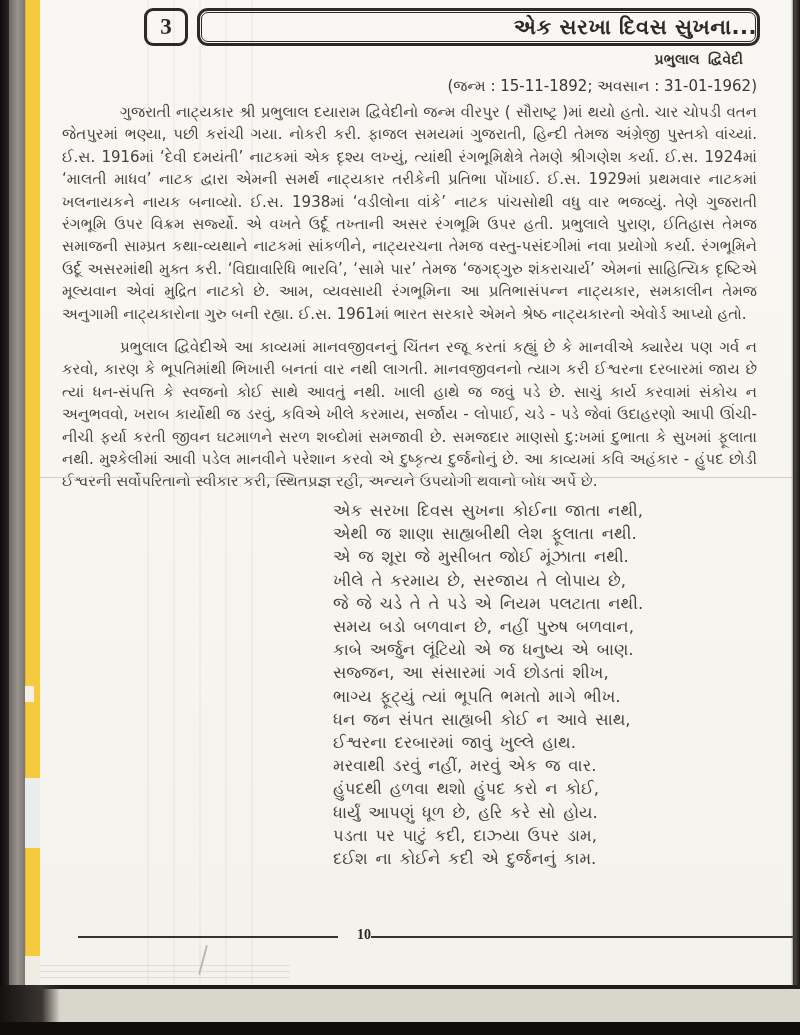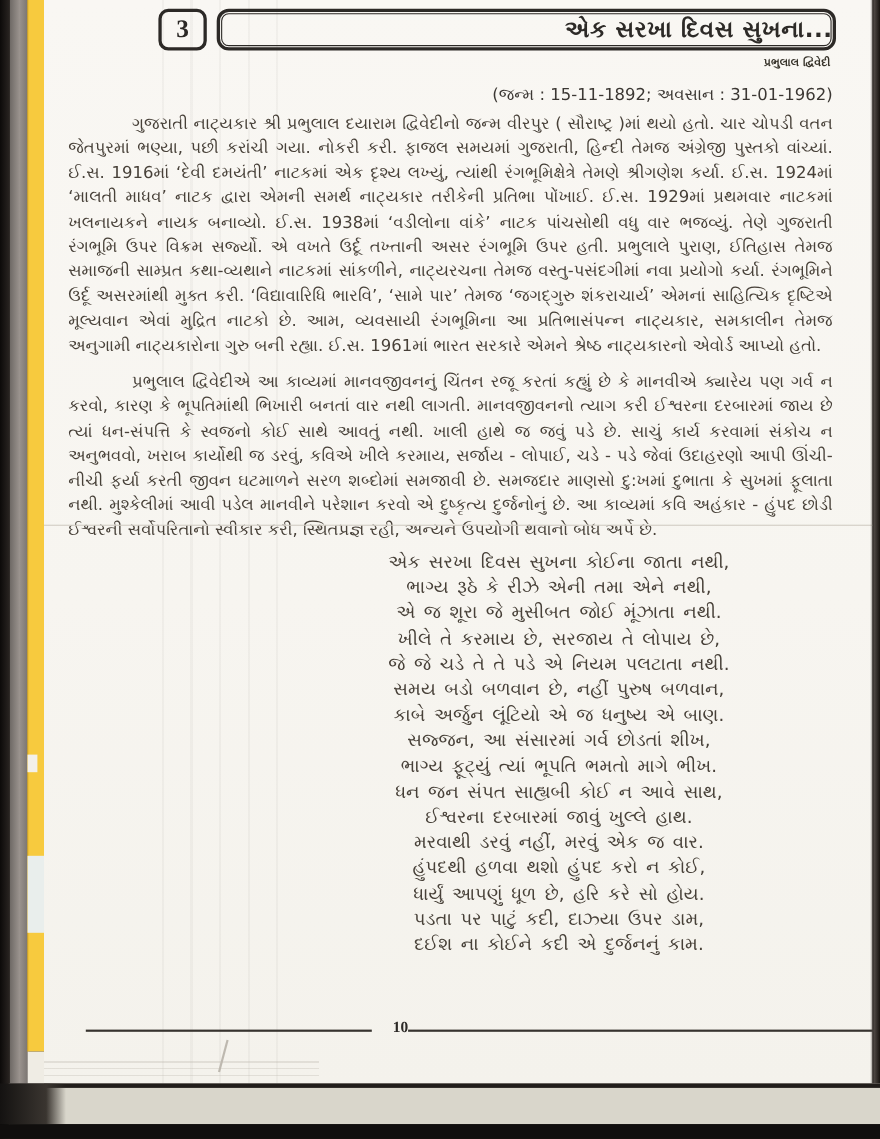--- a/index.html
+++ b/index.html
@@ -37,31 +37,31 @@
   
   .chapter-box { position:absolute; top:8px; left:104px; width:44px; height:38px;
     border:3px solid #2c2926; border-radius:9px; box-sizing:border-box;
     display:flex; align-items:center; justify-content:center;
     font-family:"Liberation Serif", serif; font-weight:700; font-size:23px; color:#2c2926; }
   .title-box { position:absolute; top:8px; left:157px; width:563px; height:38px;
     border:3px solid #2c2926; border-radius:11px; box-sizing:border-box;
     display:flex; align-items:center; justify-content:flex-end; }
   .title-box::after { content:""; position:absolute; inset:1px; border:1px solid #2c2926; border-radius:7px; }
   .title-text { font-size:21px; font-weight:700; color:#2d2a27; letter-spacing:0.5px; }
-  .author { position:absolute; top:52px; right:38px; font-size:10px; font-weight:600; color:#353128; }
+  .author { position:absolute; top:52px; right:50px; font-size:14px; font-weight:600; color:#353128;font-family:Liberation Mono, monospace; }
   .dates { position:absolute; top:77px; right:36px; font-size:15px; color:#3b3733; }
   
   .para { position:absolute; left:22px; width:695px; font-size:15px; line-height:22.4px;
     text-align:justify; color:#474038; text-indent:58px; }
   .para1 { top:101px; }
   .para2 { top:336px; }
   .divider { position:absolute; top:477px; left:0; width:100%; height:1px; background:#d1ccc4; }
   
-  .poem { position:absolute; top:499px; left:313px; font-size:16.5px; line-height:23.2px;
-    color:#474038; word-spacing:2.5px;text-align:center; }
+  .poem { position:absolute; top:499px; left:293px; font-size:16.5px; line-height:23.2px;
+    color:#474038; word-spacing:2.5px; }
   .poem-line { white-space:nowrap; }
   
   .footer-rule-left  { position:absolute; top:936px; left:38px;  width:260px; height:2px; background:#37332f; }
   .footer-rule-right { position:absolute; top:936px; left:331px; width:424px; height:2px; background:#37332f; }
   .page-number { position:absolute; top:927px; left:297px; width:34px; text-align:right;
     font-family:"Liberation Serif", serif; font-weight:700; font-size:14px; color:#2c2926; }
   .book-title { position:absolute; top:994px; left:52px; font-size:14px; color:#37332f; }
 </style>
 </head>
 <body>
@@ -85,21 +85,21 @@
   <div class="author">પ્રભુલાલ દ્વિવેદી</div>
   <div class="dates">(જન્મ : 15-11-1892; અવસાન : 31-01-1962)</div>
 
   <div class="para para1">ગુજરાતી નાટ્યકાર શ્રી પ્રભુલાલ દયારામ દ્વિવેદીનો જન્મ વીરપુર ( સૌરાષ્ટ્ર )માં થયો હતો. ચાર ચોપડી વતન જેતપુરમાં ભણ્યા, પછી કરાંચી ગયા. નોકરી કરી. ફાજલ સમયમાં ગુજરાતી, હિન્દી તેમજ અંગ્રેજી પુસ્તકો વાંચ્યાં. ઈ.સ. 1916માં ‘દેવી દમયંતી’ નાટકમાં એક દૃશ્ય લખ્યું, ત્યાંથી રંગભૂમિક્ષેત્રે તેમણે શ્રીગણેશ કર્યા. ઈ.સ. 1924માં ‘માલતી માધવ’ નાટક દ્વારા એમની સમર્થ નાટ્યકાર તરીકેની પ્રતિભા પોંખાઈ. ઈ.સ. 1929માં પ્રથમવાર નાટકમાં ખલનાયકને નાયક બનાવ્યો. ઈ.સ. 1938માં ‘વડીલોના વાંકે’ નાટક પાંચસોથી વધુ વાર ભજવ્યું. તેણે ગુજરાતી રંગભૂમિ ઉપર વિક્રમ સર્જ્યો. એ વખતે ઉર્દૂ તખ્તાની અસર રંગભૂમિ ઉપર હતી. પ્રભુલાલે પુરાણ, ઈતિહાસ તેમજ સમાજની સામ્પ્રત કથા-વ્યથાને નાટકમાં સાંકળીને, નાટ્યરચના તેમજ વસ્તુ-પસંદગીમાં નવા પ્રયોગો કર્યા. રંગભૂમિને ઉર્દૂ અસરમાંથી મુક્ત કરી. ‘વિદ્યાવારિધિ ભારવિ’, ‘સામે પાર’ તેમજ ‘જગદ્ગુરુ શંકરાચાર્ય’ એમનાં સાહિત્યિક દૃષ્ટિએ મૂલ્યવાન એવાં મુદ્રિત નાટકો છે. આમ, વ્યવસાયી રંગભૂમિના આ પ્રતિભાસંપન્ન નાટ્યકાર, સમકાલીન તેમજ અનુગામી નાટ્યકારોના ગુરુ બની રહ્યા. ઈ.સ. 1961માં ભારત સરકારે એમને શ્રેષ્ઠ નાટ્યકારનો એવોર્ડ આપ્યો હતો.</div>
   <div class="para para2">પ્રભુલાલ દ્વિવેદીએ આ કાવ્યમાં માનવજીવનનું ચિંતન રજૂ કરતાં કહ્યું છે કે માનવીએ ક્યારેય પણ ગર્વ ન કરવો, કારણ કે ભૂપતિમાંથી ભિખારી બનતાં વાર નથી લાગતી. માનવજીવનનો ત્યાગ કરી ઈશ્વરના દરબારમાં જાય છે ત્યાં ધન-સંપત્તિ કે સ્વજનો કોઈ સાથે આવતું નથી. ખાલી હાથે જ જવું પડે છે. સાચું કાર્ય કરવામાં સંકોચ ન અનુભવવો, ખરાબ કાર્યોથી જ ડરવું, કવિએ ખીલે કરમાય, સર્જાય - લોપાઈ, ચડે - પડે જેવાં ઉદાહરણો આપી ઊંચી-નીચી ફર્યા કરતી જીવન ઘટમાળને સરળ શબ્દોમાં સમજાવી છે. સમજદાર માણસો દુ:ખમાં દુભાતા કે સુખમાં ફૂલાતા નથી. મુશ્કેલીમાં આવી પડેલ માનવીને પરેશાન કરવો એ દુષ્કૃત્ય દુર્જનોનું છે. આ કાવ્યમાં કવિ અહંકાર - હુંપદ છોડી ઈશ્વરની સર્વોપરિતાનો સ્વીકાર કરી, સ્થિતપ્રજ્ઞ રહી, અન્યને ઉપયોગી થવાનો બોધ અર્પે છે.</div>
 
   <div class="divider"></div>
 
   <div class="poem">
     <div class="poem-line">એક સરખા દિવસ સુખના કોઈના જાતા નથી,</div>
-    <div class="poem-line">ભાગ્ય રૂઠે કે રીઝે એની તમા એને નથી,</div>
+    <div class="poem-line">એથી જ શાણા સાહ્યબીથી લેશ ફૂલાતા નથી.</div>
     <div class="poem-line">એ જ શૂરા જે મુસીબત જોઈ મૂંઝાતા નથી.</div>
     <div class="poem-line">ખીલે તે કરમાય છે, સરજાય તે લોપાય છે,</div>
     <div class="poem-line">જે જે ચડે તે તે પડે એ નિયમ પલટાતા નથી.</div>
     <div class="poem-line">સમય બડો બળવાન છે, નહીં પુરુષ બળવાન,</div>
     <div class="poem-line">કાબે અર્જુન લૂંટિયો એ જ ધનુષ્ય એ બાણ.</div>
     <div class="poem-line">સજ્જન, આ સંસારમાં ગર્વ છોડતાં શીખ,</div>
     <div class="poem-line">ભાગ્ય ફૂટ્યું ત્યાં ભૂપતિ ભમતો માગે ભીખ.</div>
     <div class="poem-line">ધન જન સંપત સાહ્યબી કોઈ ન આવે સાથ,</div>
     <div class="poem-line">ઈશ્વરના દરબારમાં જાવું ખુલ્લે હાથ.</div>
     <div class="poem-line">મરવાથી ડરવું નહીં, મરવું એક જ વાર.</div>

